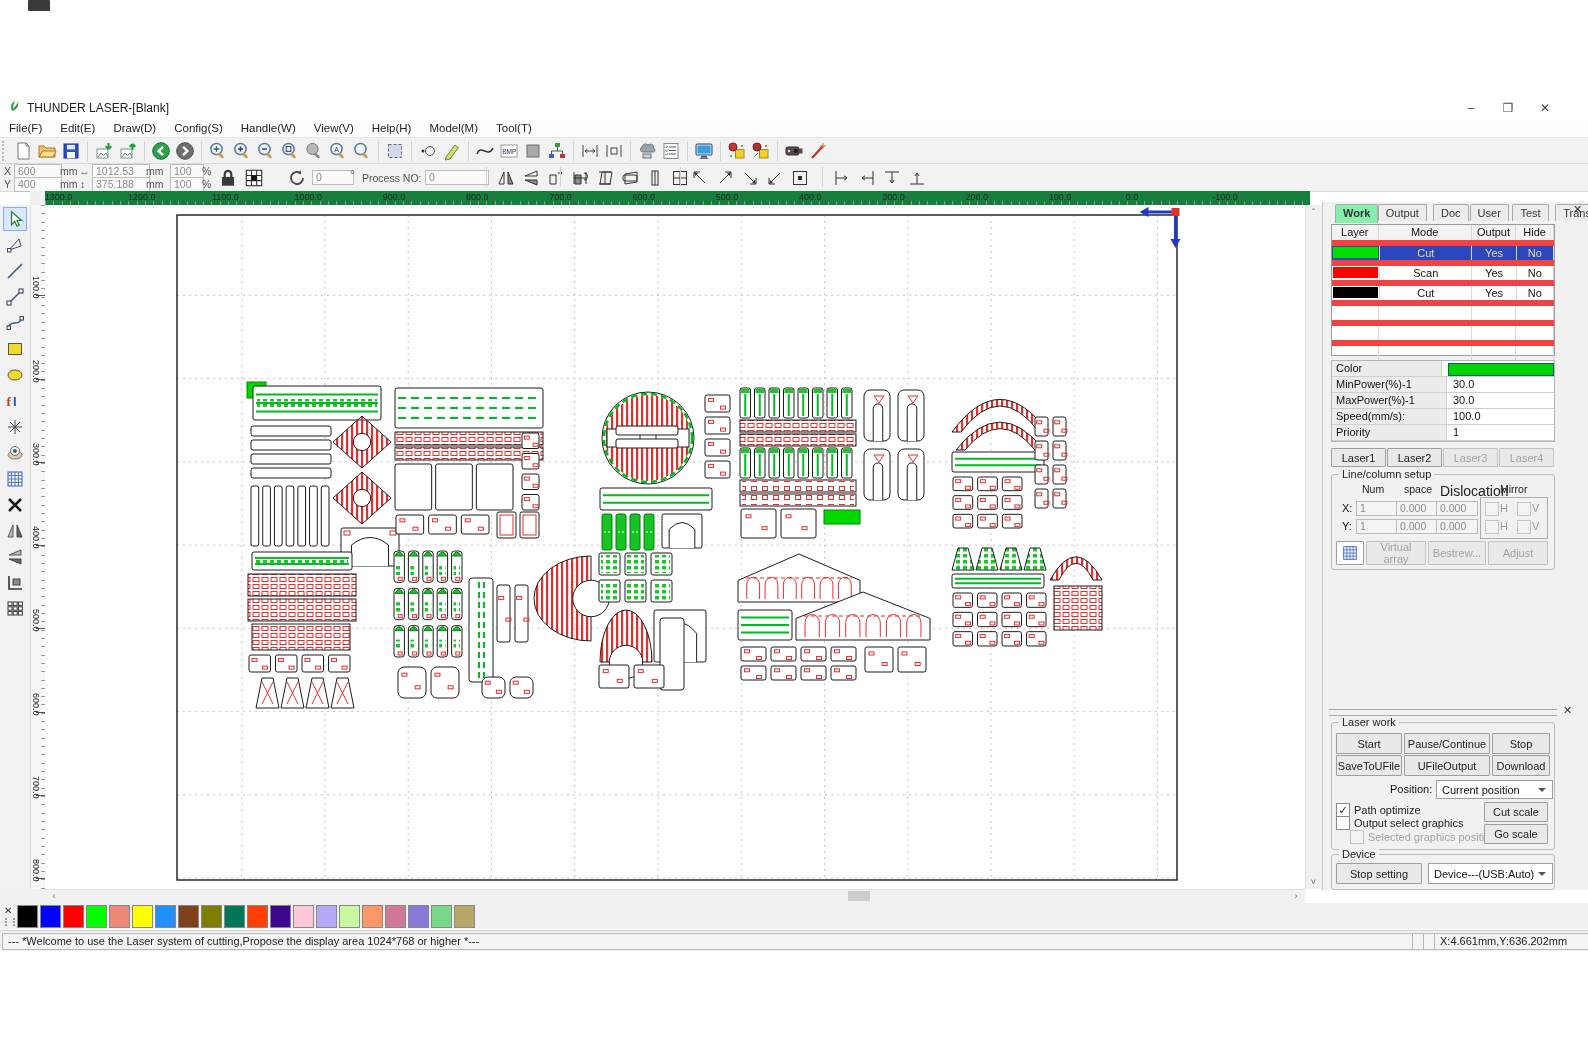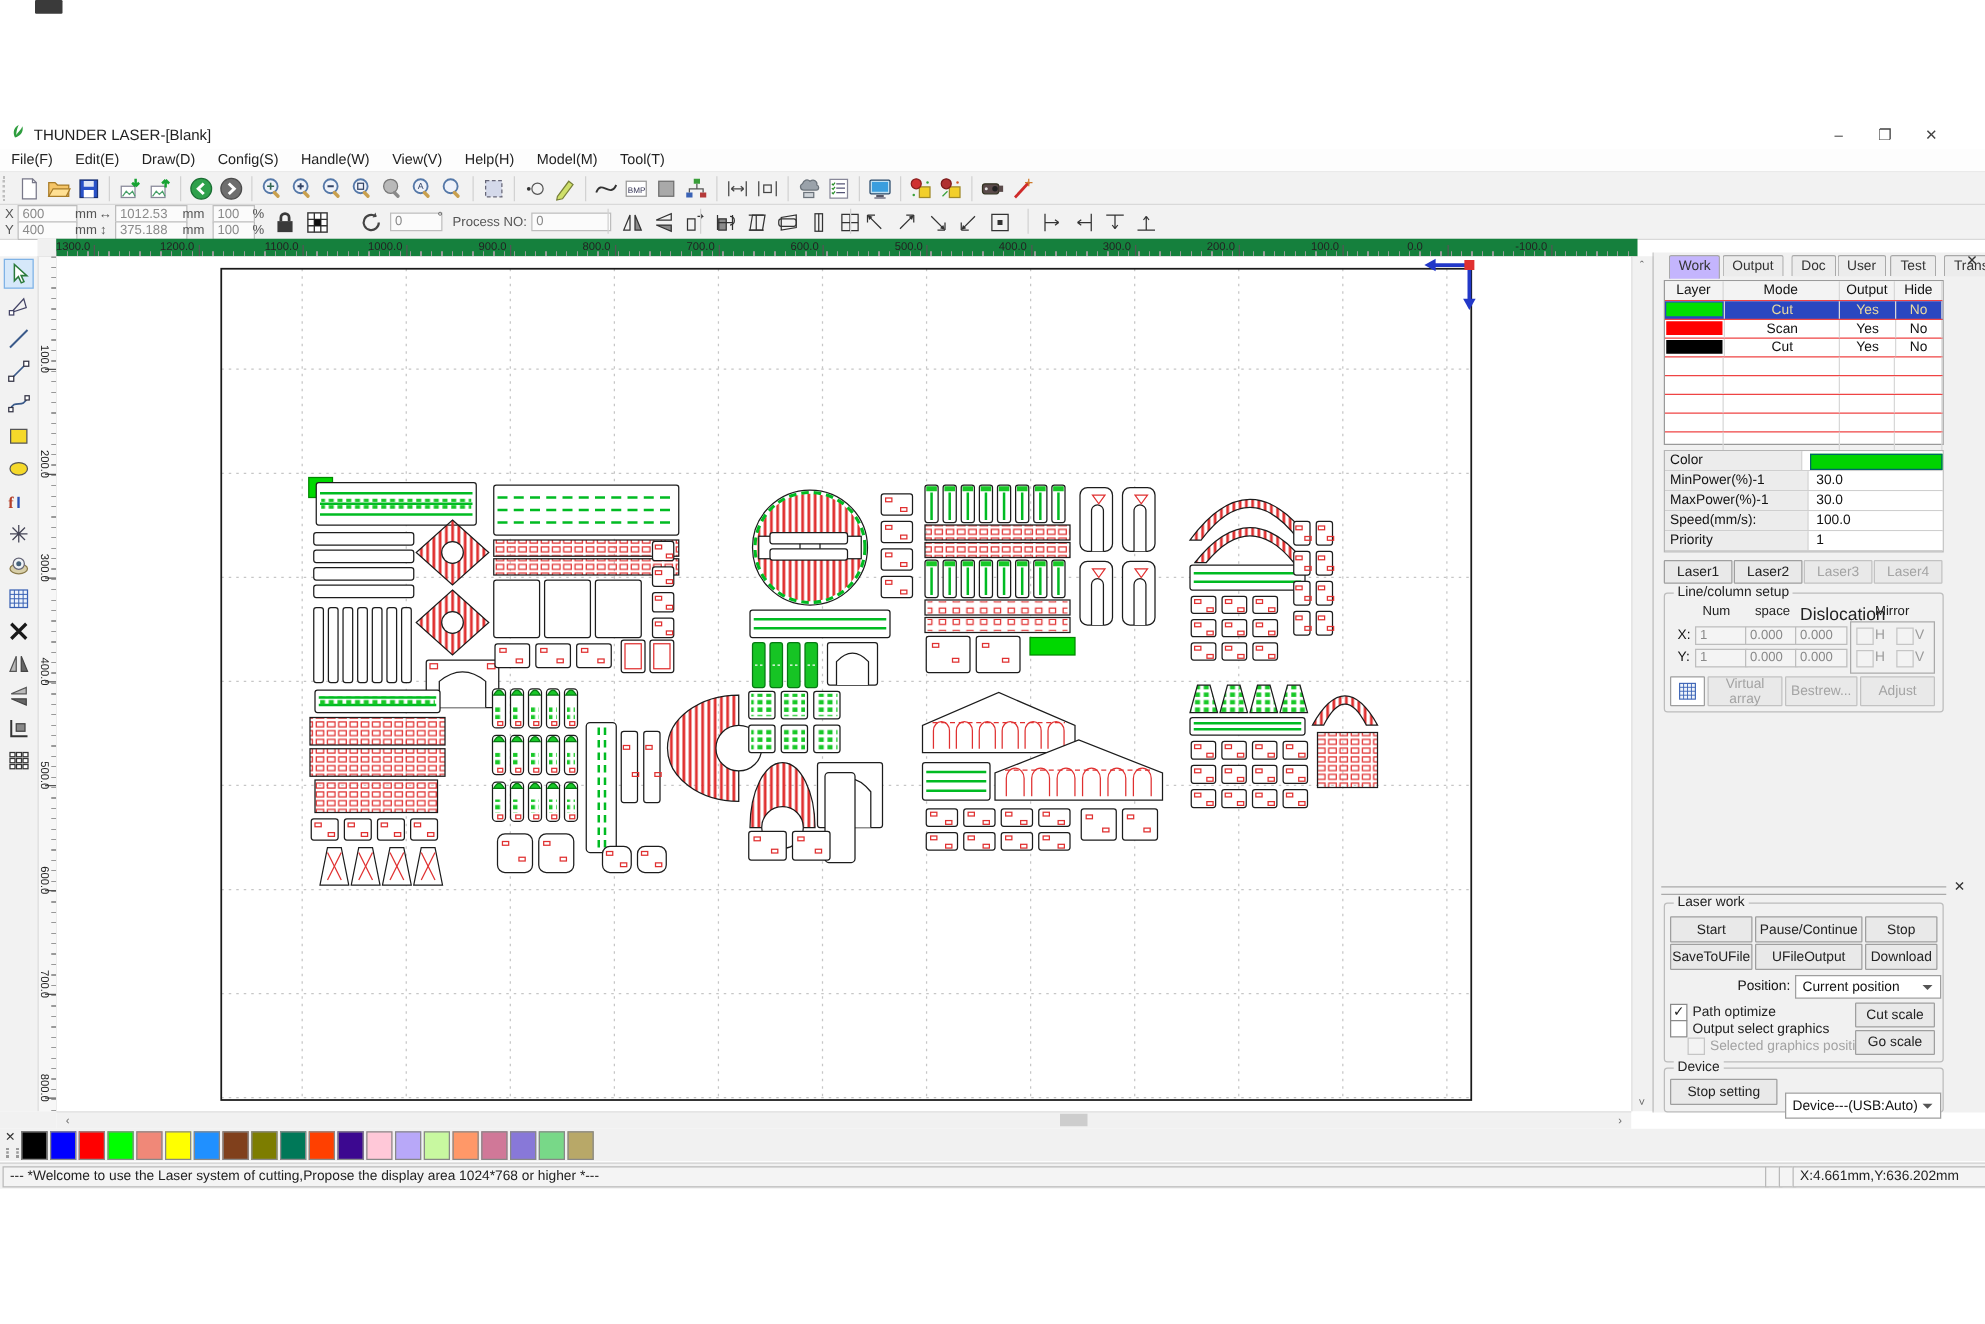--- a/index.html
+++ b/index.html
@@ -38,23 +38,23 @@
   .sb{background:#f1f1f1;}
   .sb-arrow{position:absolute;color:#666;font-size:9px;display:flex;align-items:center;justify-content:center;}
   #vscroll{left:1305px;top:205px;width:16px;height:684px;border-left:1px solid #e0e0e0;}
   #hscroll{left:45px;top:889px;width:1260px;height:13px;border-top:1px solid #e0e0e0;}
   .sb-thumb{position:absolute;background:#cdcdcd;}
   #corner-bl{left:0;top:889px;width:45px;height:14px;background:#f1f1f1;}
   
   #rightPanel{left:1322px;top:202px;width:266px;height:688px;background:#f1f1f1;border-left:1px solid #c9c9c9;}
   .tab{position:absolute;top:2px;height:16px;padding:0 7px;line-height:16px;font-size:11px;background:#ececec;
        border:1px solid #a9a9a9;border-bottom:none;border-radius:2px 2px 0 0;color:#333;}
-  .tab.active{background:#c4b5fd;height:18px;z-index:2;}
+  .tab.active{background:#86efac;height:18px;z-index:2;font-weight:bold;}
   .ltable{position:absolute;background:#fff;border:1px solid #9a9a9a;font-size:11px;}
-  .lrow{display:flex;border-bottom:1px solid #ef4444;height:14px;line-height:14px;}
+  .lrow{display:flex;border-bottom:6px solid #ef4444;height:14px;line-height:14px;}
   .lcell{border-right:1px solid #d8d8d8;text-align:center;overflow:hidden;}
   .props{position:absolute;border:1px solid #b5b5b5;font-size:11px;background:#fff;}
   .prow{display:flex;height:15px;line-height:15px;border-bottom:1px solid #cfcfcf;}
   .plab{width:110px;background:#ececec;border-right:1px solid #cfcfcf;padding-left:4px;}
   .pval{flex:1;padding-left:6px;background:#fff;}
   .btn{background:#e9e9e9;border:1px solid #9f9f9f;display:flex;align-items:center;justify-content:center;
        font-size:11px;color:#222;border-radius:1px;}
   .btn.dis{color:#a3a3a3;border-color:#c2c2c2;}
   .groupbox{position:absolute;border:1px solid #bcbcbc;border-radius:3px;}
   .gtitle{position:absolute;top:-7px;left:7px;background:#f1f1f1;padding:0 3px;font-size:11px;color:#222;}
@@ -1310,21 +1310,21 @@
       <div class="chkrow dis" style="left: 18px; top: 107px;">
         <div class="cb dis"></div>
         <span>Selected graphics position</span>
       </div>
       <div class="btn" style="position: absolute; left: 152px; top: 79px; width: 62px; height: 18px;">Cut scale</div>
       <div class="btn" style="position: absolute; left: 152px; top: 101px; width: 62px; height: 18px;">Go scale</div>
     </div>
     <div class="groupbox" style="left: 8px; top: 652px; width: 222px; height: 34px;">
       <div class="gtitle">Device</div>
       <div class="btn" style="position: absolute; left: 4px; top: 8px; width: 84px; height: 19px;">Stop setting</div>
-      <div class="dd" style="position: absolute; left: 96px; top: 8px; width: 118px; height: 19px; margin-top: 11px;">Device---(USB:Auto)</div>
+      <div class="dd" style="position: absolute; left: 96px; top: 8px; width: 118px; height: 19px;">Device---(USB:Auto)</div>
     </div>
   </div>
 
 <div class="abs" id="palette">
     <div style="width: 17px; flex: 0 0 auto;"></div>
     <div class="swatch" style="background: rgb(0, 0, 0);"></div>
     <div class="swatch" style="background: rgb(0, 0, 255);"></div>
     <div class="swatch" style="background: rgb(255, 0, 0);"></div>
     <div class="swatch" style="background: rgb(0, 255, 0);"></div>
     <div class="swatch" style="background: rgb(240, 136, 120);"></div>

